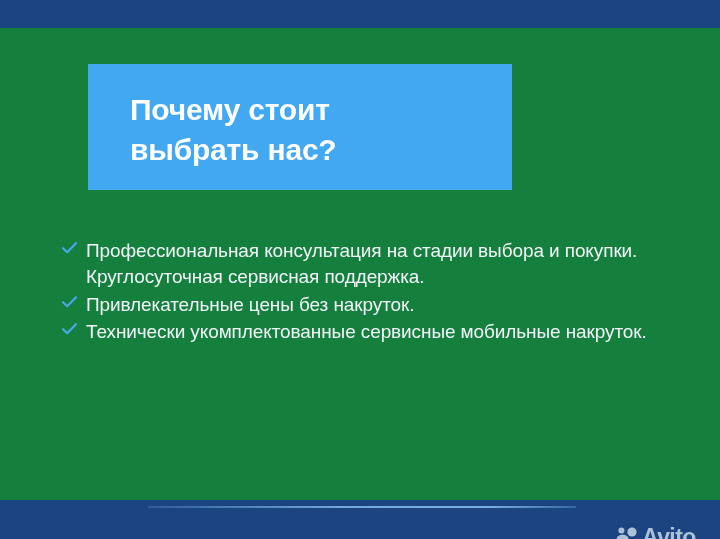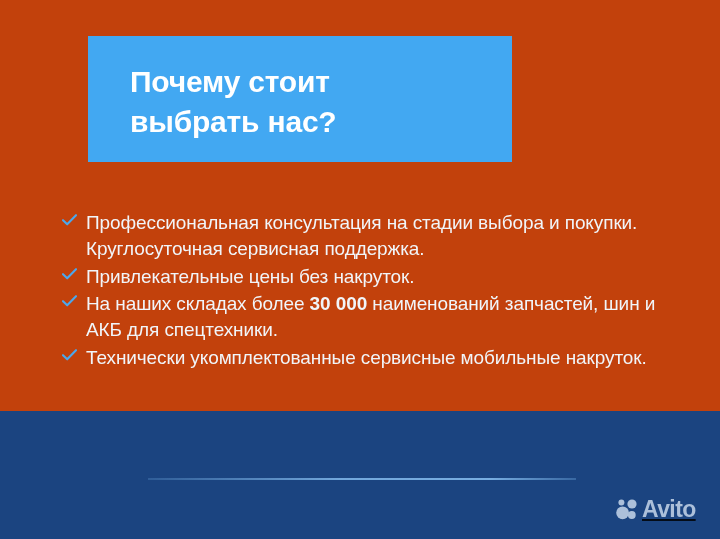--- a/index.html
+++ b/index.html
@@ -11,23 +11,24 @@
     width: 720px;
     height: 539px;
     overflow: hidden;
     background: #1b4480;
     font-family: "Liberation Sans", "DejaVu Sans", sans-serif;
   }
 
   #slide {
     position: relative;
     width: 720px;
-    height: 411px;
-    background: #c2410c;
+    height: 472px;
+    background: #15803d;
     box-sizing: border-box;
+    margin-top: 28px;
   }
 
   
   #title-box {
     position: absolute;
     left: 88px;
     top: 36px;
     width: 424px;
     height: 126px;
     background: #42a8f2;
@@ -137,28 +138,20 @@
 
     <li class="bullet-row">
       <span class="check-icon">
         <svg width="15" height="12" viewBox="0 0 15 12" aria-hidden="true">
           <path d="M1 6.2 L5.2 10.3 L14 1.2" fill="none" stroke="#4aa8ee" stroke-width="2.1" stroke-linecap="round" stroke-linejoin="round"></path>
         </svg>
       </span>
       <span class="bullet-text">Привлекательные цены без накруток.</span>
     </li>
 
-    <li class="bullet-row">
-      <span class="check-icon">
-        <svg width="15" height="12" viewBox="0 0 15 12" aria-hidden="true">
-          <path d="M1 6.2 L5.2 10.3 L14 1.2" fill="none" stroke="#4aa8ee" stroke-width="2.1" stroke-linecap="round" stroke-linejoin="round"></path>
-        </svg>
-      </span>
-      <span class="bullet-text">На наших складах более <b>30 000</b> наименований запчастей, шин и АКБ для спецтехники.</span>
-    </li>
 
     <li class="bullet-row">
       <span class="check-icon">
         <svg width="15" height="12" viewBox="0 0 15 12" aria-hidden="true">
           <path d="M1 6.2 L5.2 10.3 L14 1.2" fill="none" stroke="#4aa8ee" stroke-width="2.1" stroke-linecap="round" stroke-linejoin="round"></path>
         </svg>
       </span>
       <span class="bullet-text">Технически укомплектованные сервисные мобильные накруток.</span>
     </li>
 

